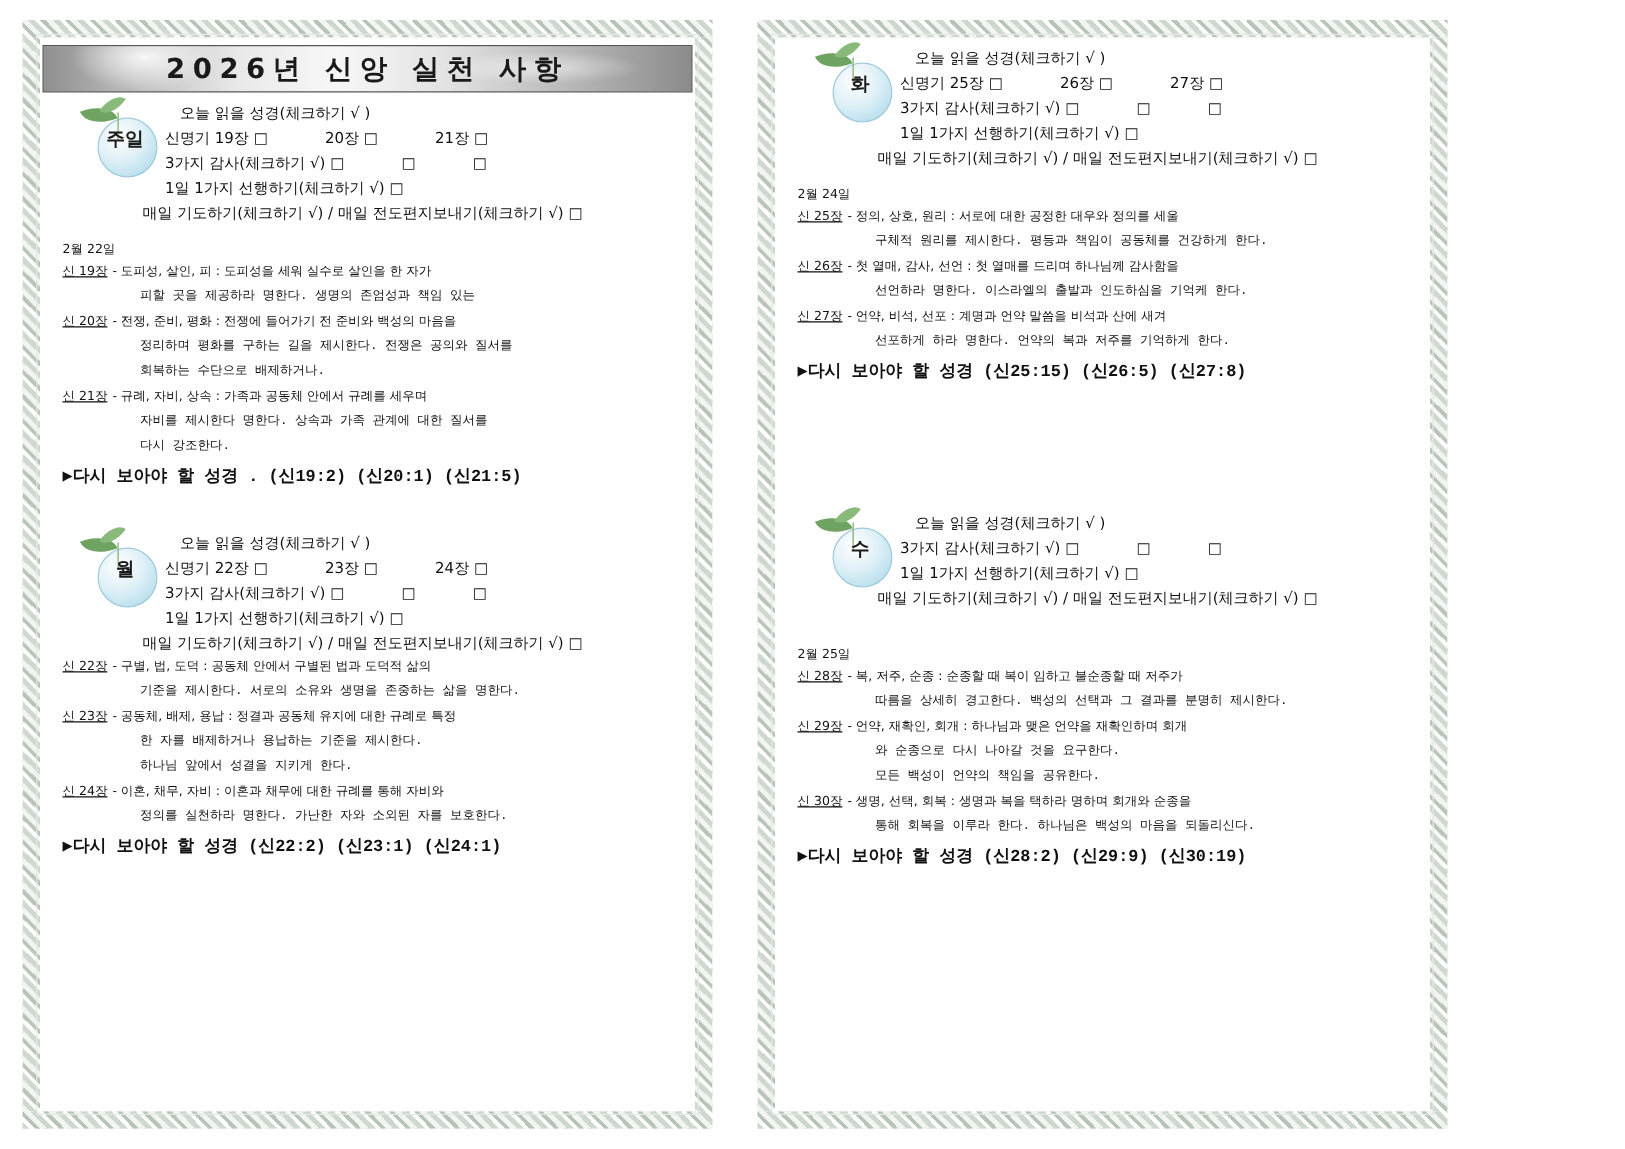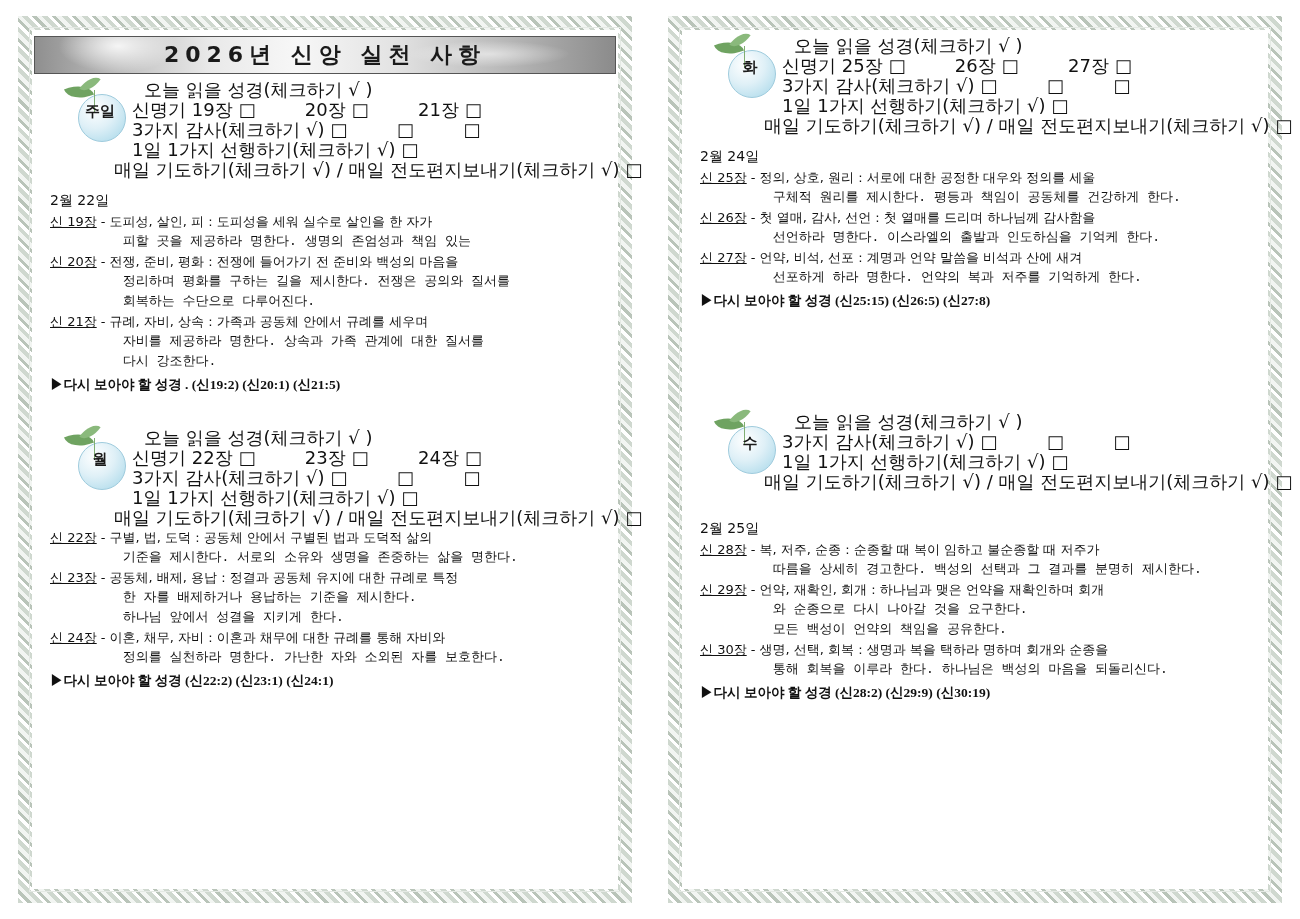--- a/index.html
+++ b/index.html
@@ -147,41 +147,41 @@
     position: absolute;
     left: 0; top: 16px;
     width: 56px;
     text-align: center;
     font-size: 15px;
     font-weight: bold;
     color: #1a1a1a;
     font-family: "DejaVu Sans", sans-serif;
   }
   .chk-line {
-    font-size: 18px;
+    font-size: 12px;
     line-height: 20px;
     white-space: nowrap;
     font-family: "DejaVu Sans", sans-serif;
   }
   .chk-line.indent1 { padding-left: 18px; }
   .chk-line.indent2 { padding-left: 30px; }
   .box { letter-spacing: 0; }
   .col-gap { display: inline-block; width: 38px; }
 
   
   .date-head {
-    font-size: 14px;
+    font-size: 10px;
     margin: 12px 0 2px 24px;
     font-family: "DejaVu Sans", sans-serif;
   }
 
   
   .entry {
     display: flex;
-    font-size: 13px;
+    font-size: 10px;
     line-height: 20px;
     margin-left: 24px;
     font-family: "DejaVu Sans", sans-serif;
   }
   .entry .ref {
     flex: 0 0 auto;
     text-decoration: underline;
     white-space: nowrap;
     padding-right: 4px;
   }
@@ -189,21 +189,21 @@
     flex: 1 1 auto;
   }
   .entry .body .ln {
     display: block;
   }
   .entry .body .ln.ind { padding-left: 22px; font-family: Liberation Mono, monospace; }
   .review {
     font-size: 13.5px;
     font-weight: bold;
     margin: 4px 0 0 24px;
-    font-family: Liberation Serif, serif;
+    font-family: Liberation Mono, monospace;
   }
   .spacer-lg { height: 96px; }
   .spacer-md { height: 28px; }
 </style>
 </head>
 <body>
 
 <div class="page">
 
   <div class="column">
@@ -262,28 +262,28 @@
           <span class="body">
             <span class="ln">- 도피성, 살인, 피 : 도피성을 세워 실수로 살인을 한 자가</span>
             <span class="ln ind">피할 곳을 제공하라 명한다. 생명의 존엄성과 책임 있는</span>
           </span>
         </div>
         <div class="entry">
           <span class="ref">신 20장</span>
           <span class="body">
             <span class="ln">- 전쟁, 준비, 평화 : 전쟁에 들어가기 전 준비와 백성의 마음을</span>
             <span class="ln ind">정리하며 평화를 구하는 길을 제시한다. 전쟁은 공의와 질서를</span>
-            <span class="ln ind">회복하는 수단으로 다루어진다.</span>
+            <span class="ln ind">회복하는 수단으로 배제하거나.</span>
           </span>
         </div>
         <div class="entry">
           <span class="ref">신 21장</span>
           <span class="body">
             <span class="ln">- 규례, 자비, 상속 : 가족과 공동체 안에서 규례를 세우며</span>
-            <span class="ln ind">자비를 제공하라 명한다. 상속과 가족 관계에 대한 질서를</span>
+            <span class="ln ind">자비를 제시한다 명한다. 상속과 가족 관계에 대한 질서를</span>
             <span class="ln ind">다시 강조한다.</span>
           </span>
         </div>
         <div class="review">▶다시 보아야 할 성경 . (신19:2) (신20:1) (신21:5)</div>
       </div>
 
       <div class="spacer-md"></div>
 
       <div class="day-block">
         <div class="checkzone">

